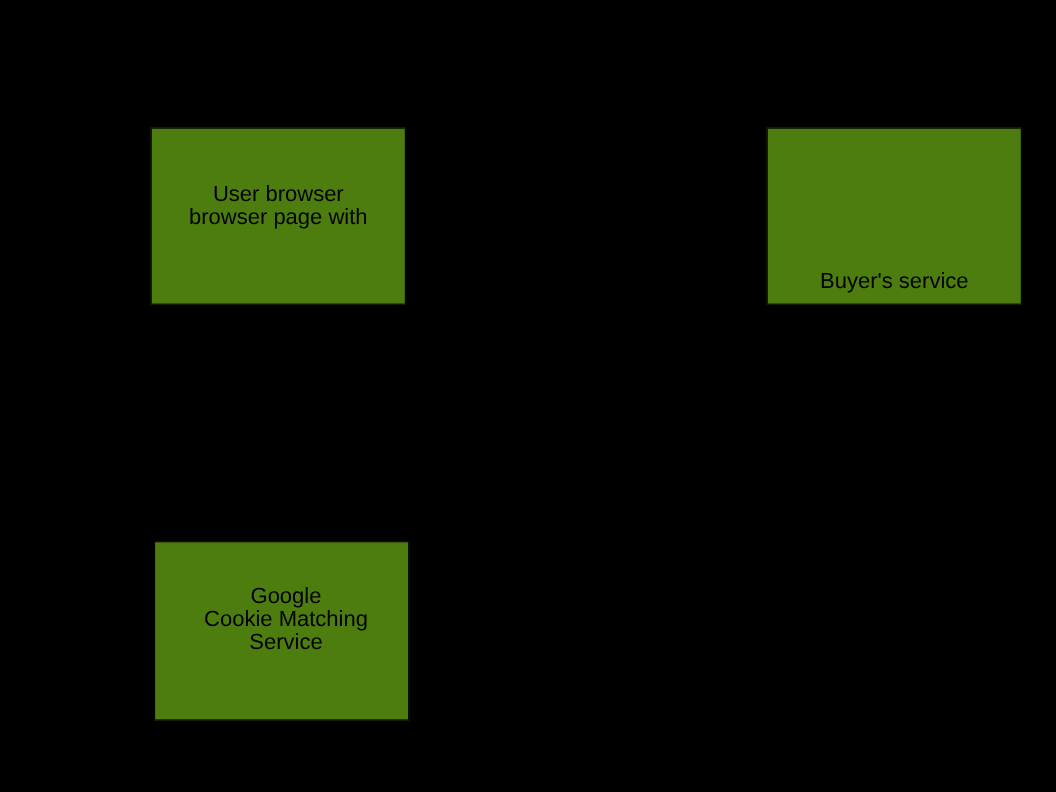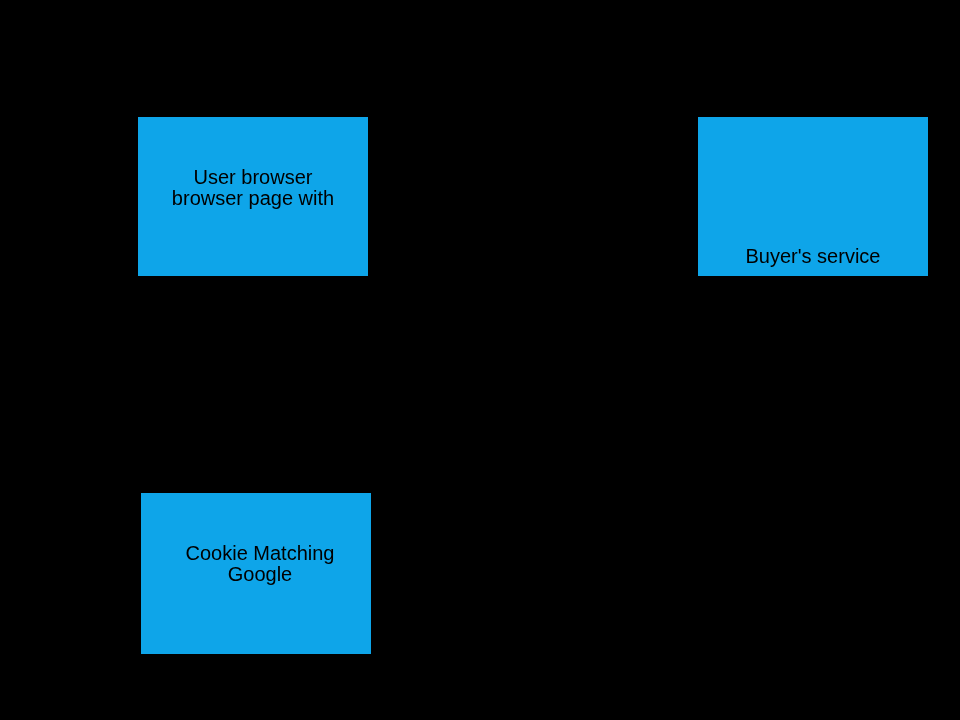--- a/index.html
+++ b/index.html
@@ -11,21 +11,21 @@
     position: relative;
     width: 960px;
     height: 720px;
     background: #000000;
     overflow: hidden;
     font-family: "Liberation Sans", sans-serif;
   }
   .node {
     position: absolute;
     box-sizing: border-box;
-    background: #0ea5e9;
+    background: #4d7c0f;
     border: 1px solid #000000;
     display: flex;
     align-items: center;
     justify-content: center;
     text-align: center;
     color: #000000;
     font-size: 20px;
     line-height: 21px;
   }
   .node-text {
@@ -67,18 +67,19 @@
   </div>
 
   <div class="node" id="node-buyers-service">
     <div class="node-text">
       <div>Buyer's service</div>
     </div>
   </div>
 
   <div class="node" id="node-google-cms">
     <div class="node-text">
+      <div>Google</div>
       <div>Cookie Matching</div>
-      <div>Google</div>
+      <div>Service</div>
     </div>
   </div>
 
 </div>
 
 </body></html>

